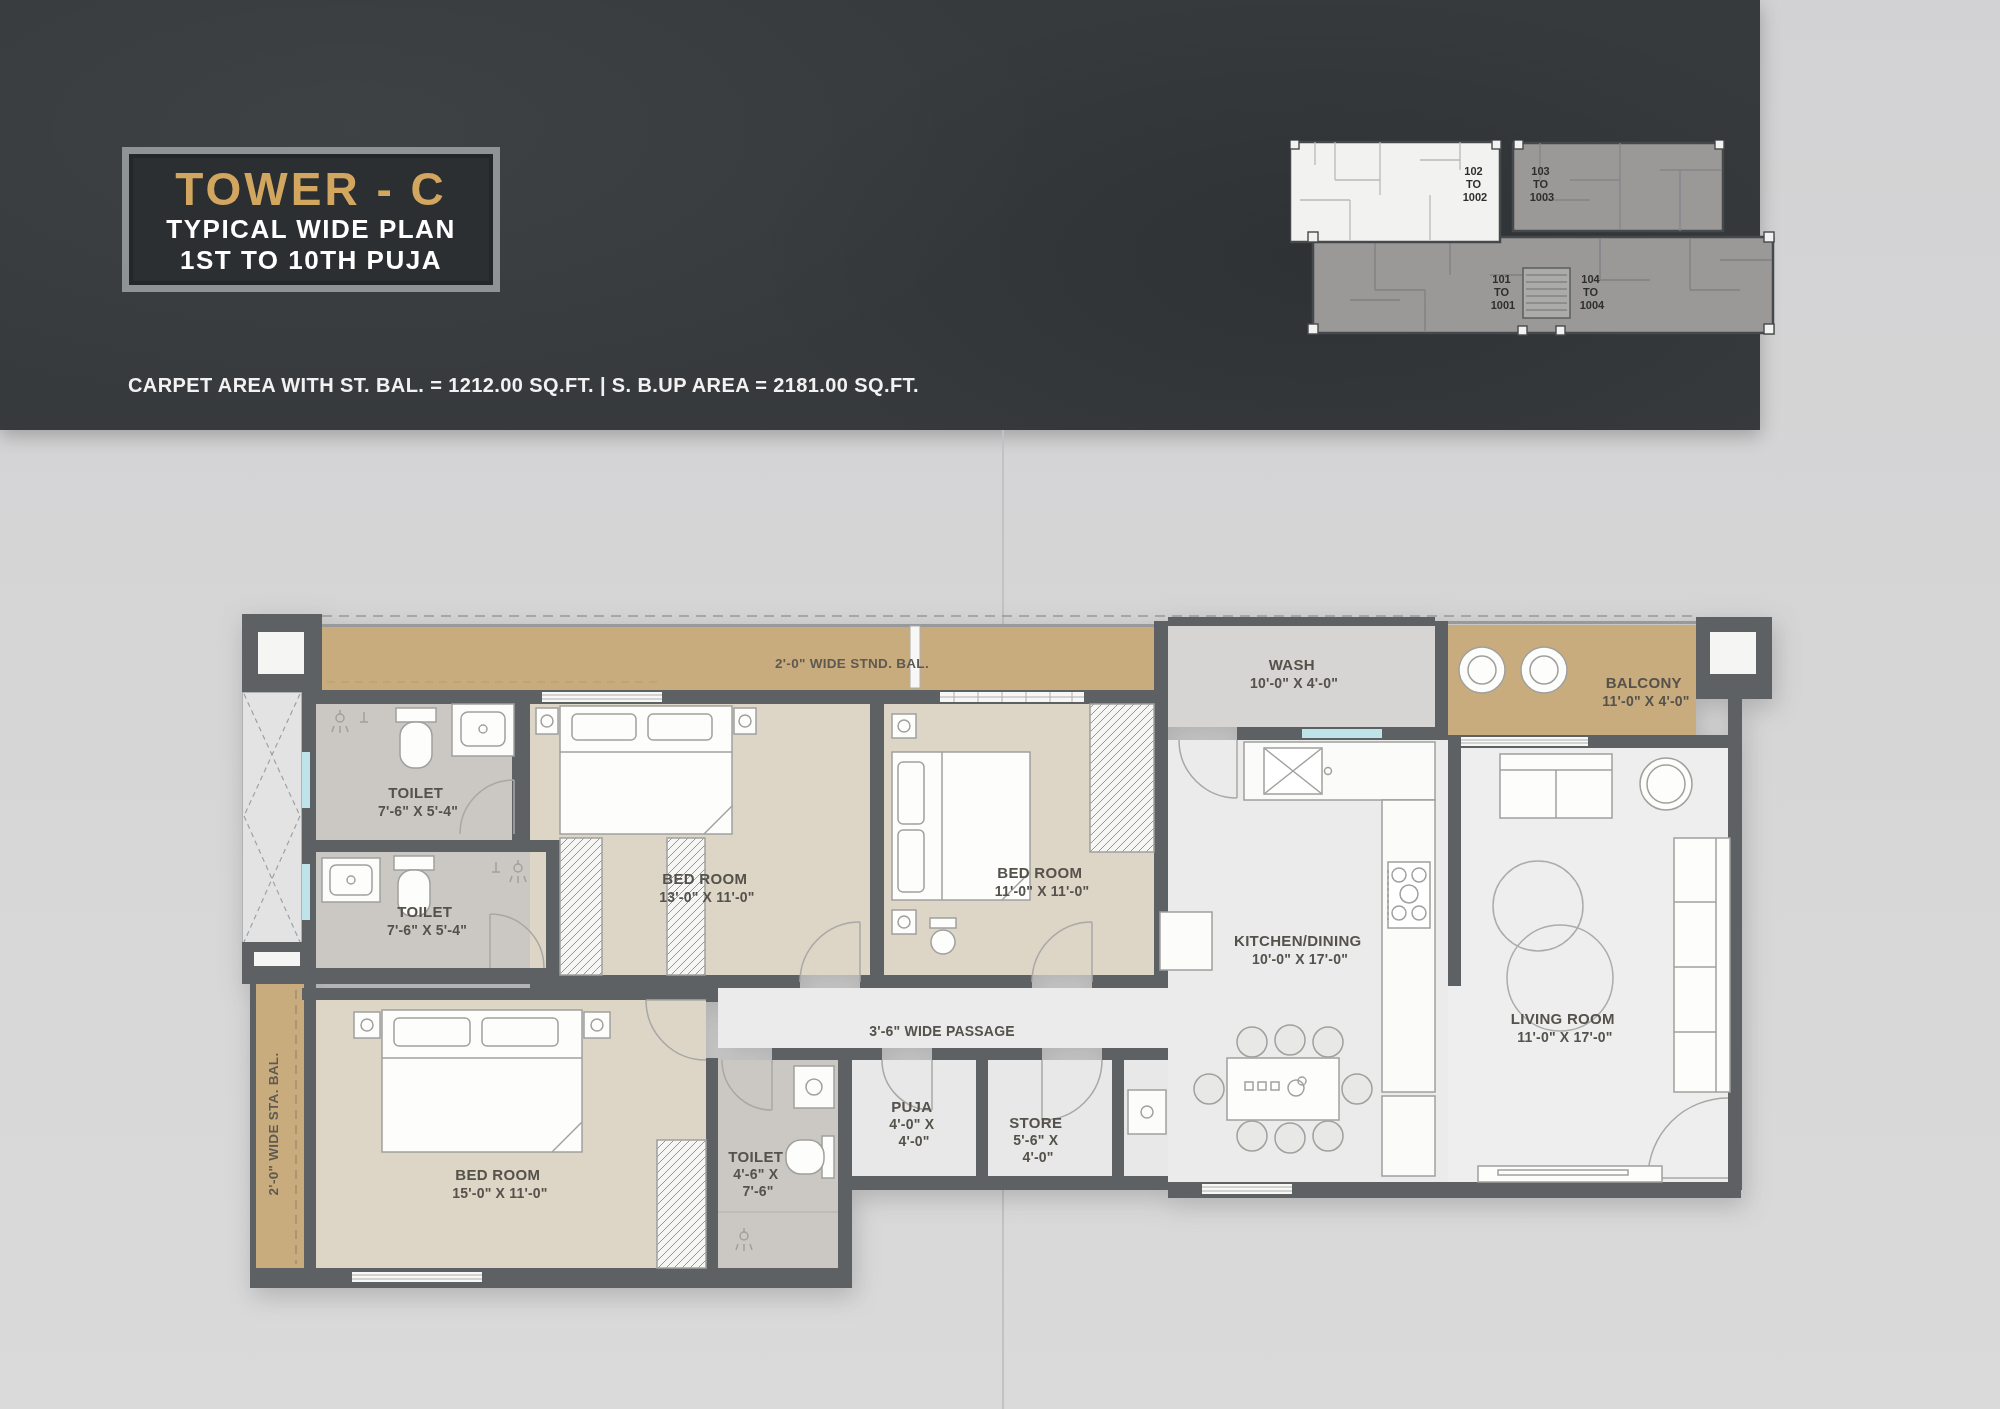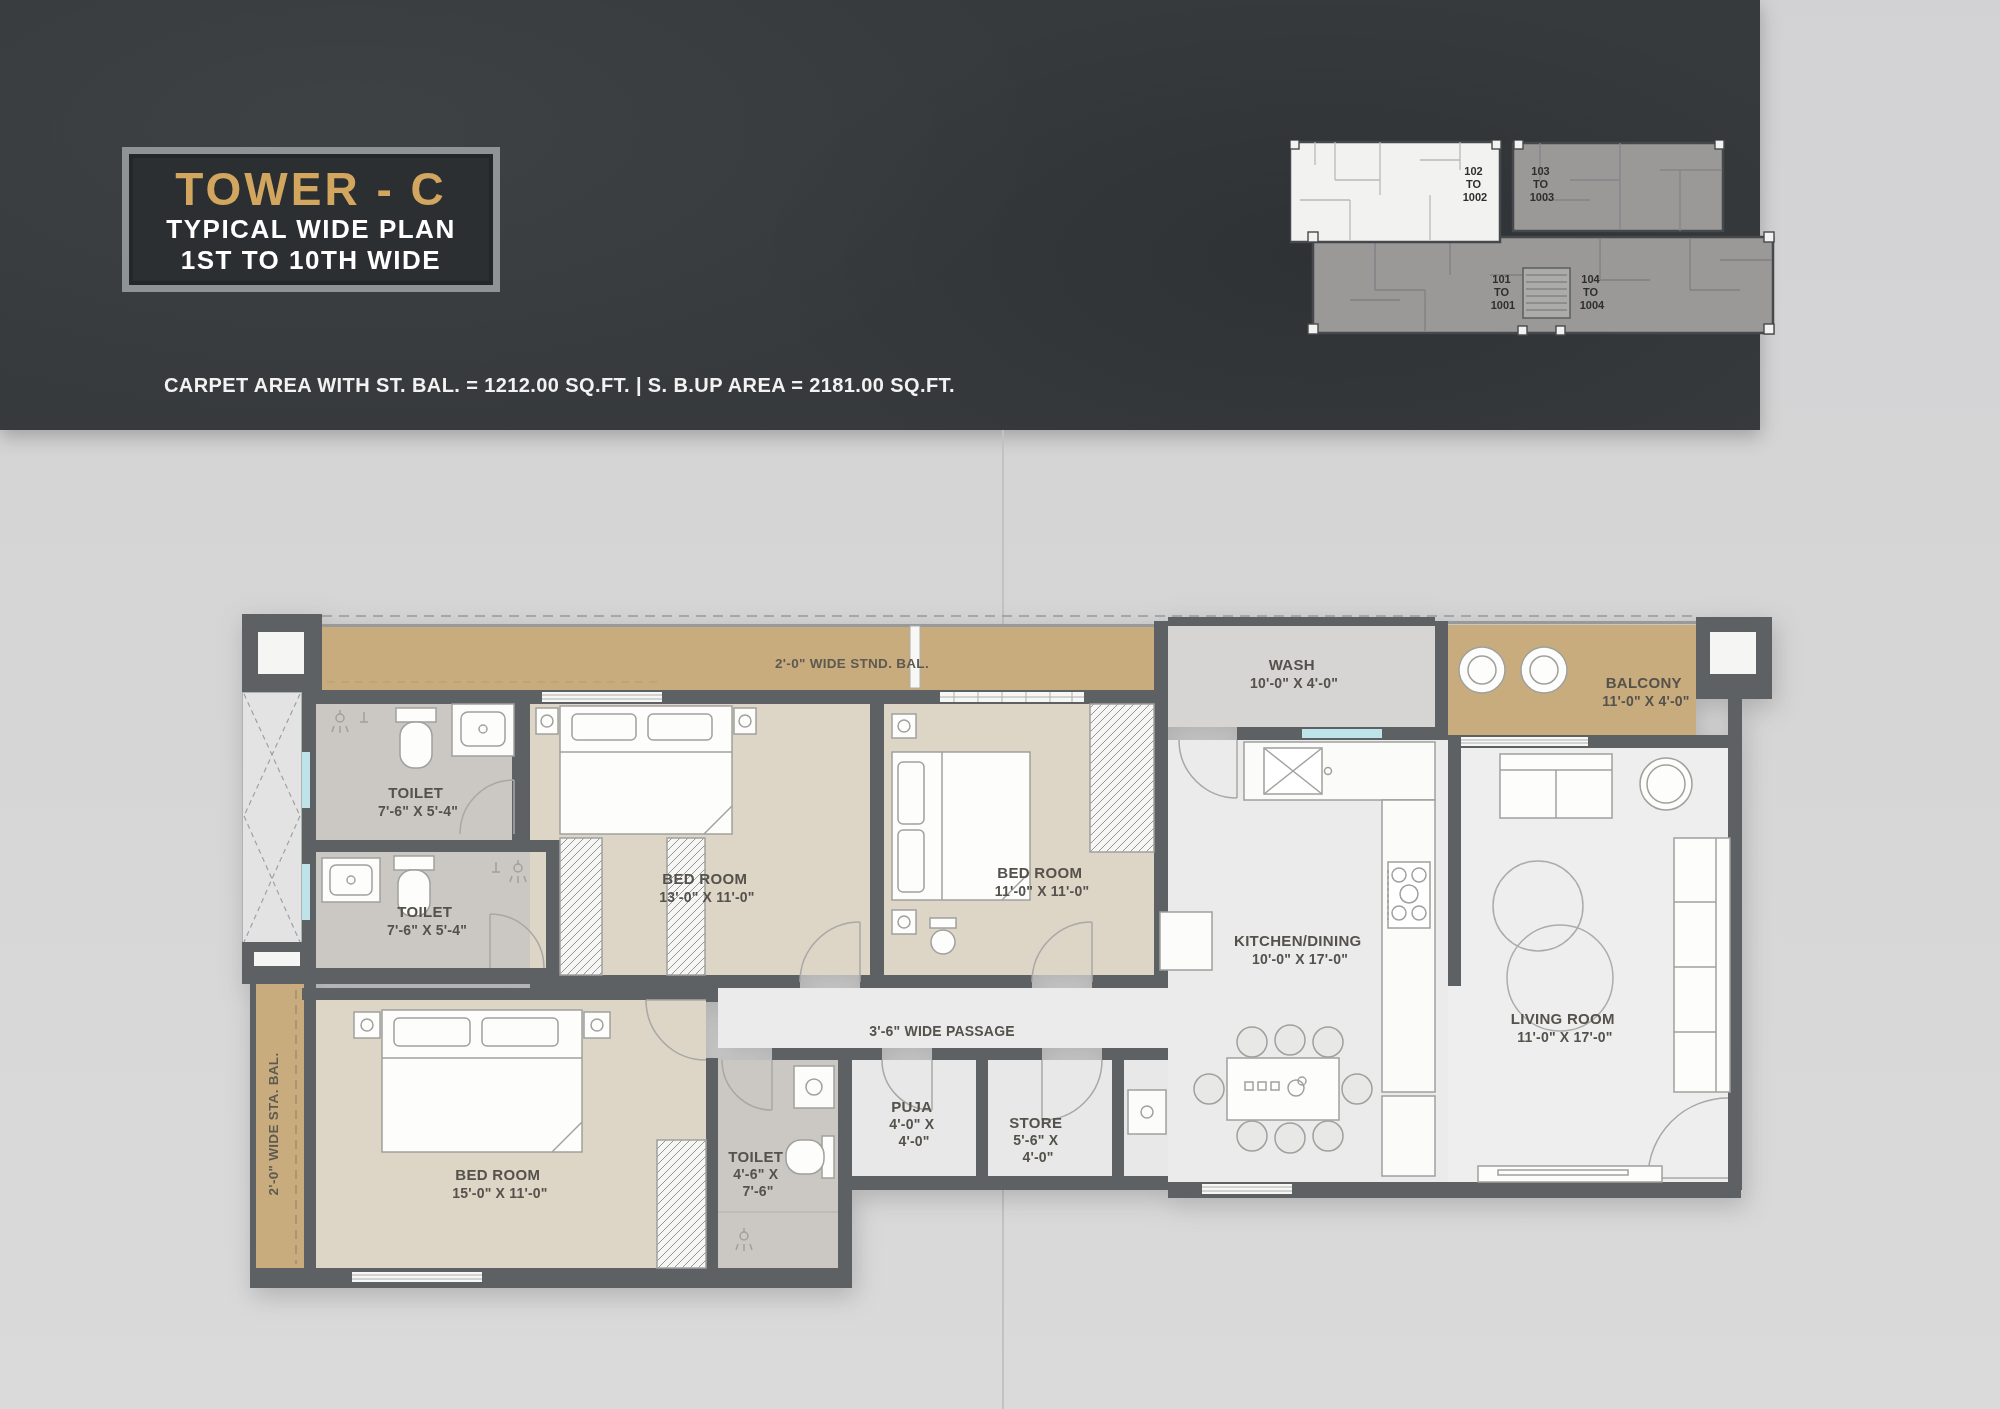--- a/index.html
+++ b/index.html
@@ -19,40 +19,40 @@
   .title-box{
     position:absolute;left:122px;top:147px;width:364px;height:131px;
     border:7px solid #8E9396;background:#2B2F31;
     box-shadow:inset 0 0 0 4px #232729;
     display:flex;flex-direction:column;align-items:center;justify-content:center;
   }
   .title-main{font-size:46px;font-weight:bold;color:#D2A65F;letter-spacing:3px;line-height:50px;}
   .title-sub{font-size:26px;font-weight:bold;color:#FFFFFF;letter-spacing:1.5px;line-height:31px;}
   .area-note{
     position:absolute;left:128px;top:374px;
-    font-size:20px;font-weight:bold;color:#F2F2F2;letter-spacing:0.4px;white-space:nowrap;margin-left:36px;
+    font-size:20px;font-weight:bold;color:#F2F2F2;letter-spacing:0.4px;white-space:nowrap;
   }
   .fold-line{position:absolute;left:1002px;top:430px;width:2px;height:979px;background:#C2C2C4;}
   .keyplan-svg{position:absolute;left:1290px;top:140px;}
   .plan-svg{position:absolute;left:242px;top:612px;filter:drop-shadow(3px 8px 12px rgba(60,60,60,0.25));}
   svg text{font-family:"Liberation Sans",sans-serif;}
   .room-name{font-size:15px;font-weight:bold;fill:#55524C;letter-spacing:0.3px;}
   .room-dims{font-size:14px;font-weight:bold;fill:#55524C;letter-spacing:0.2px;}
   .bal-label{font-size:13.5px;font-weight:bold;fill:#5E5A50;letter-spacing:0.3px;}
   .kp-label{font-size:11px;font-weight:bold;fill:#2E2E2D;}
 </style>
 </head>
 <body>
 
 <div class="header">
 
   <div class="title-box">
     <div class="title-main">TOWER - C</div>
     <div class="title-sub">TYPICAL WIDE PLAN</div>
-    <div class="title-sub">1ST TO 10TH WIDE</div>
+    <div class="title-sub">1ST TO 10TH PUJA</div>
   </div>
 
   <div class="area-note">CARPET AREA WITH ST. BAL. = 1212.00 SQ.FT. | S. B.UP AREA = 2181.00 SQ.FT.</div>
 
   <svg class="keyplan-svg" width="490" height="200" viewBox="0 0 490 200">
 
     <g>
       <rect x="23" y="97" width="460" height="96" fill="#9A9997" stroke="#46494B" stroke-width="2.5"></rect>
       <g stroke="#807F84" stroke-width="1.3" fill="none">
         <path d="M85 99 V150 M85 150 H135 M135 150 V191 M160 99 V135 M200 135 H240 M310 99 V140 M310 140 H360 M400 99 V150 M400 150 H450 M60 160 H110 M430 120 H482"></path>

